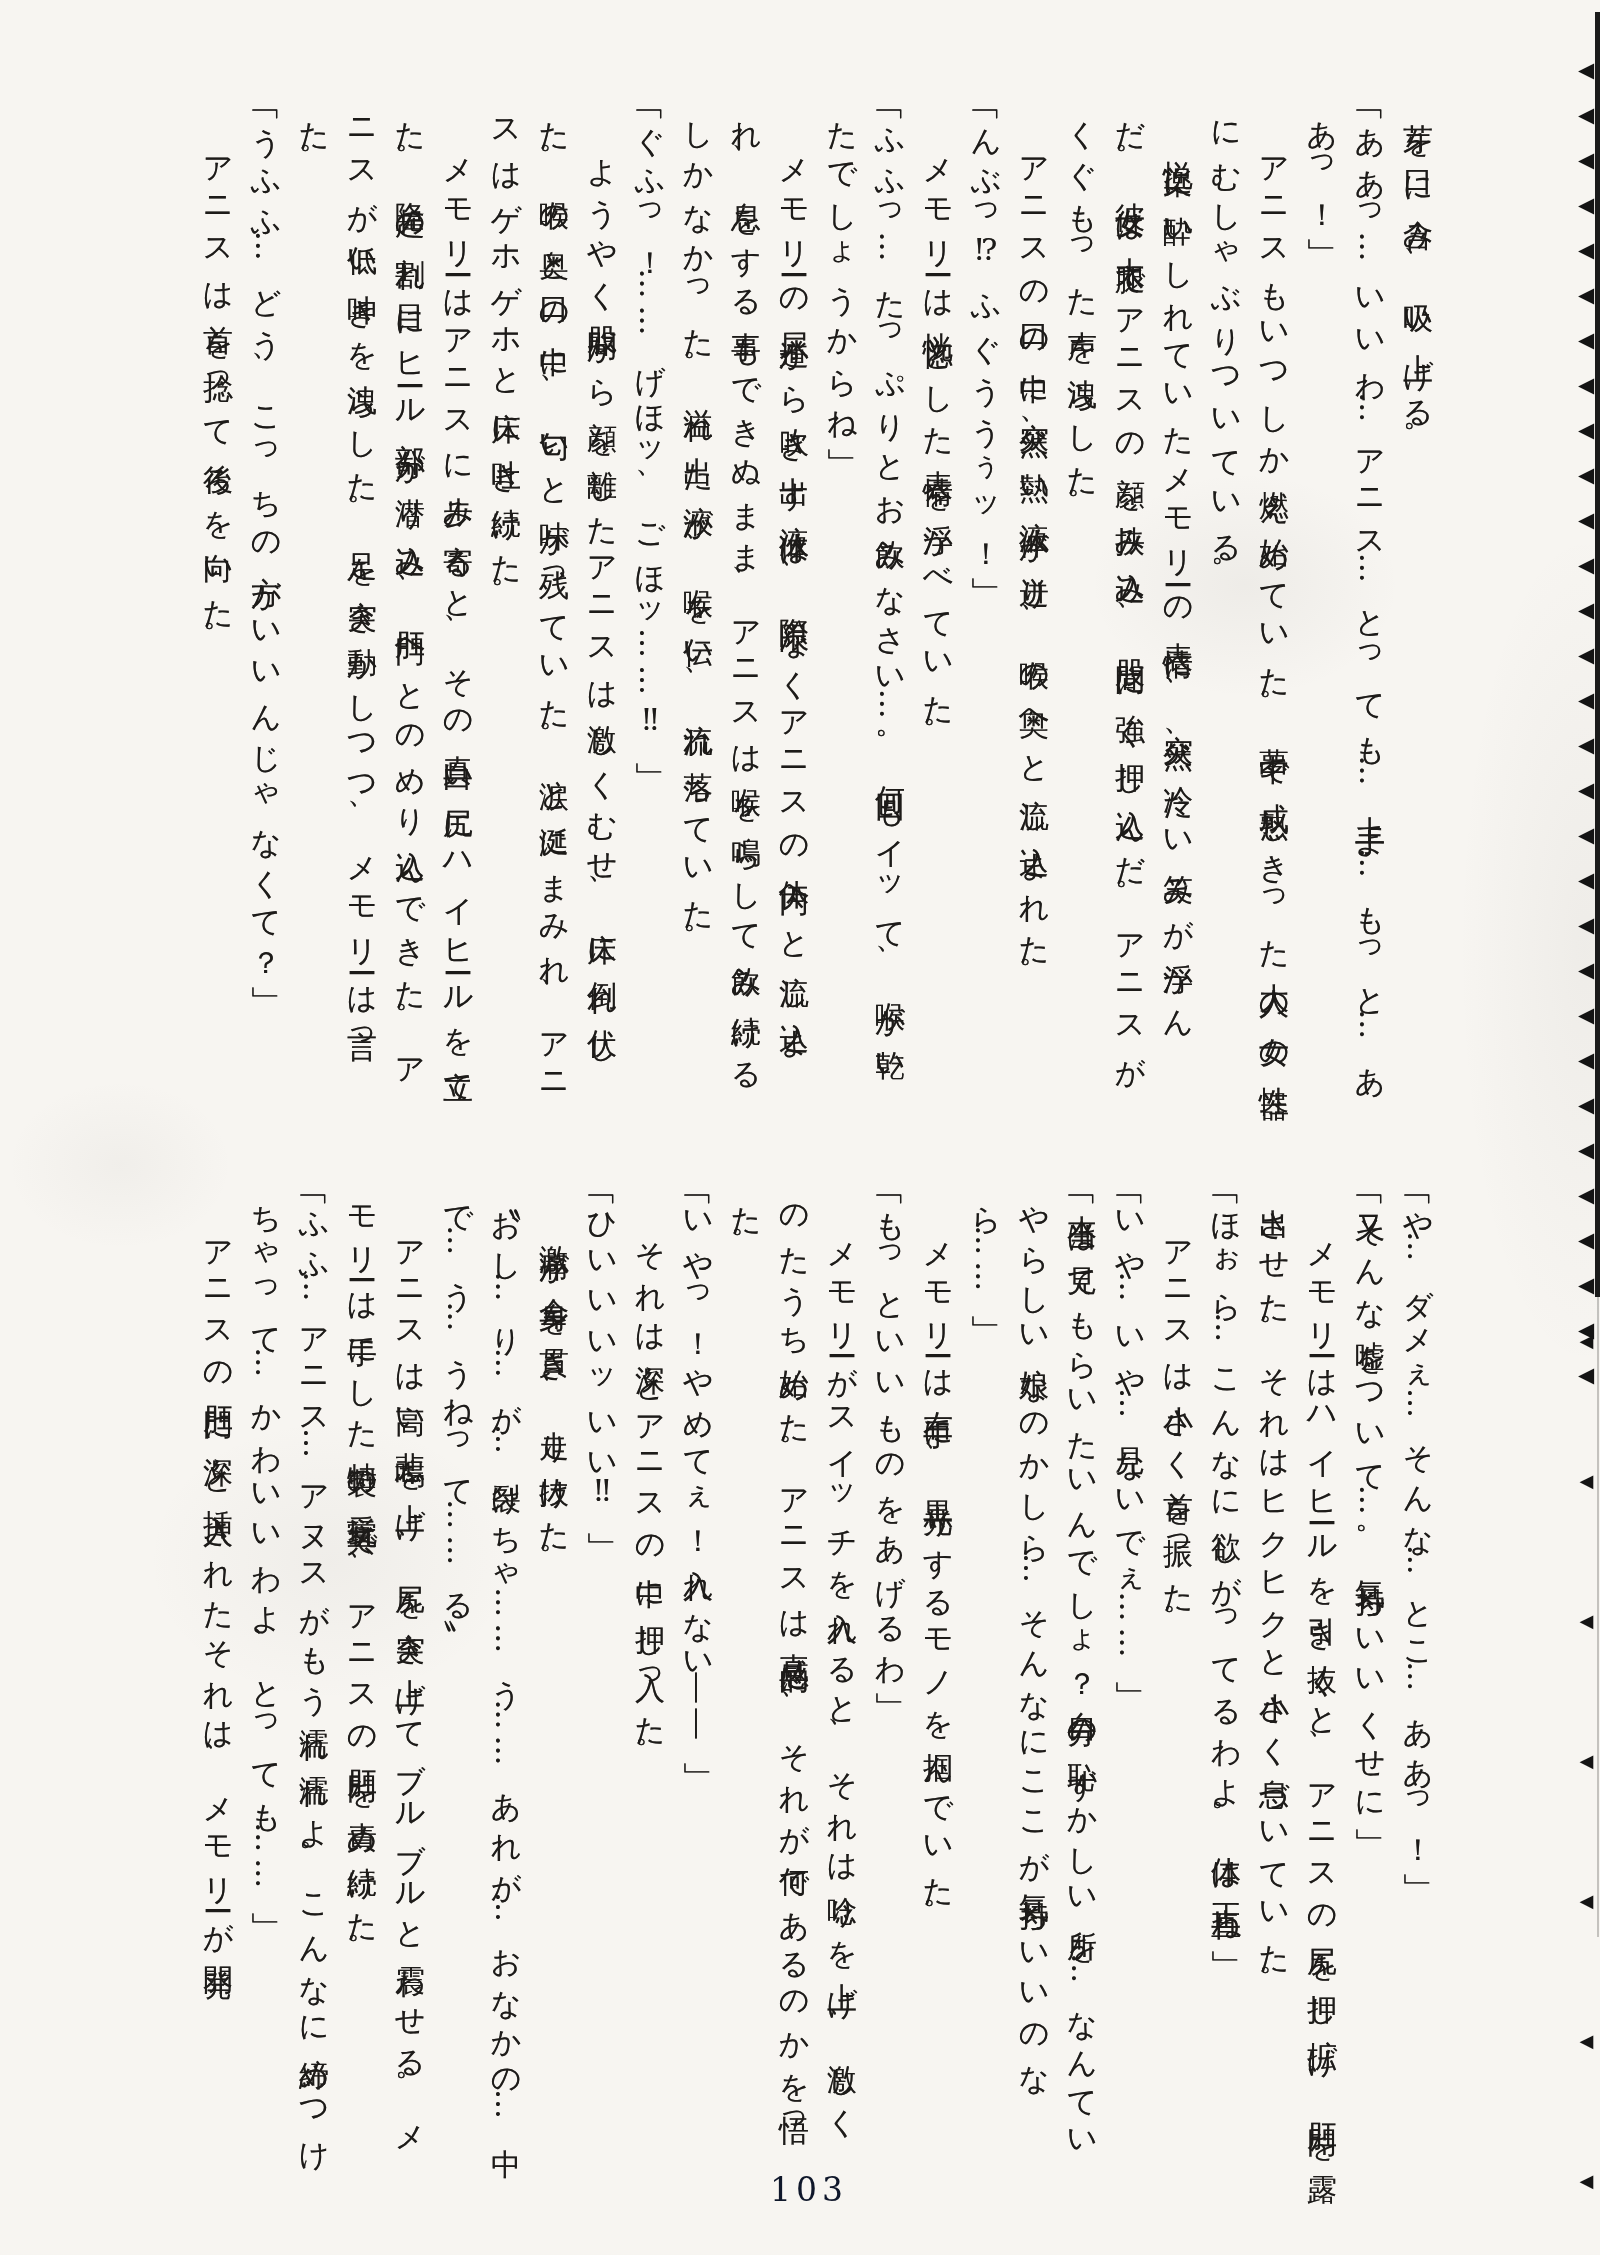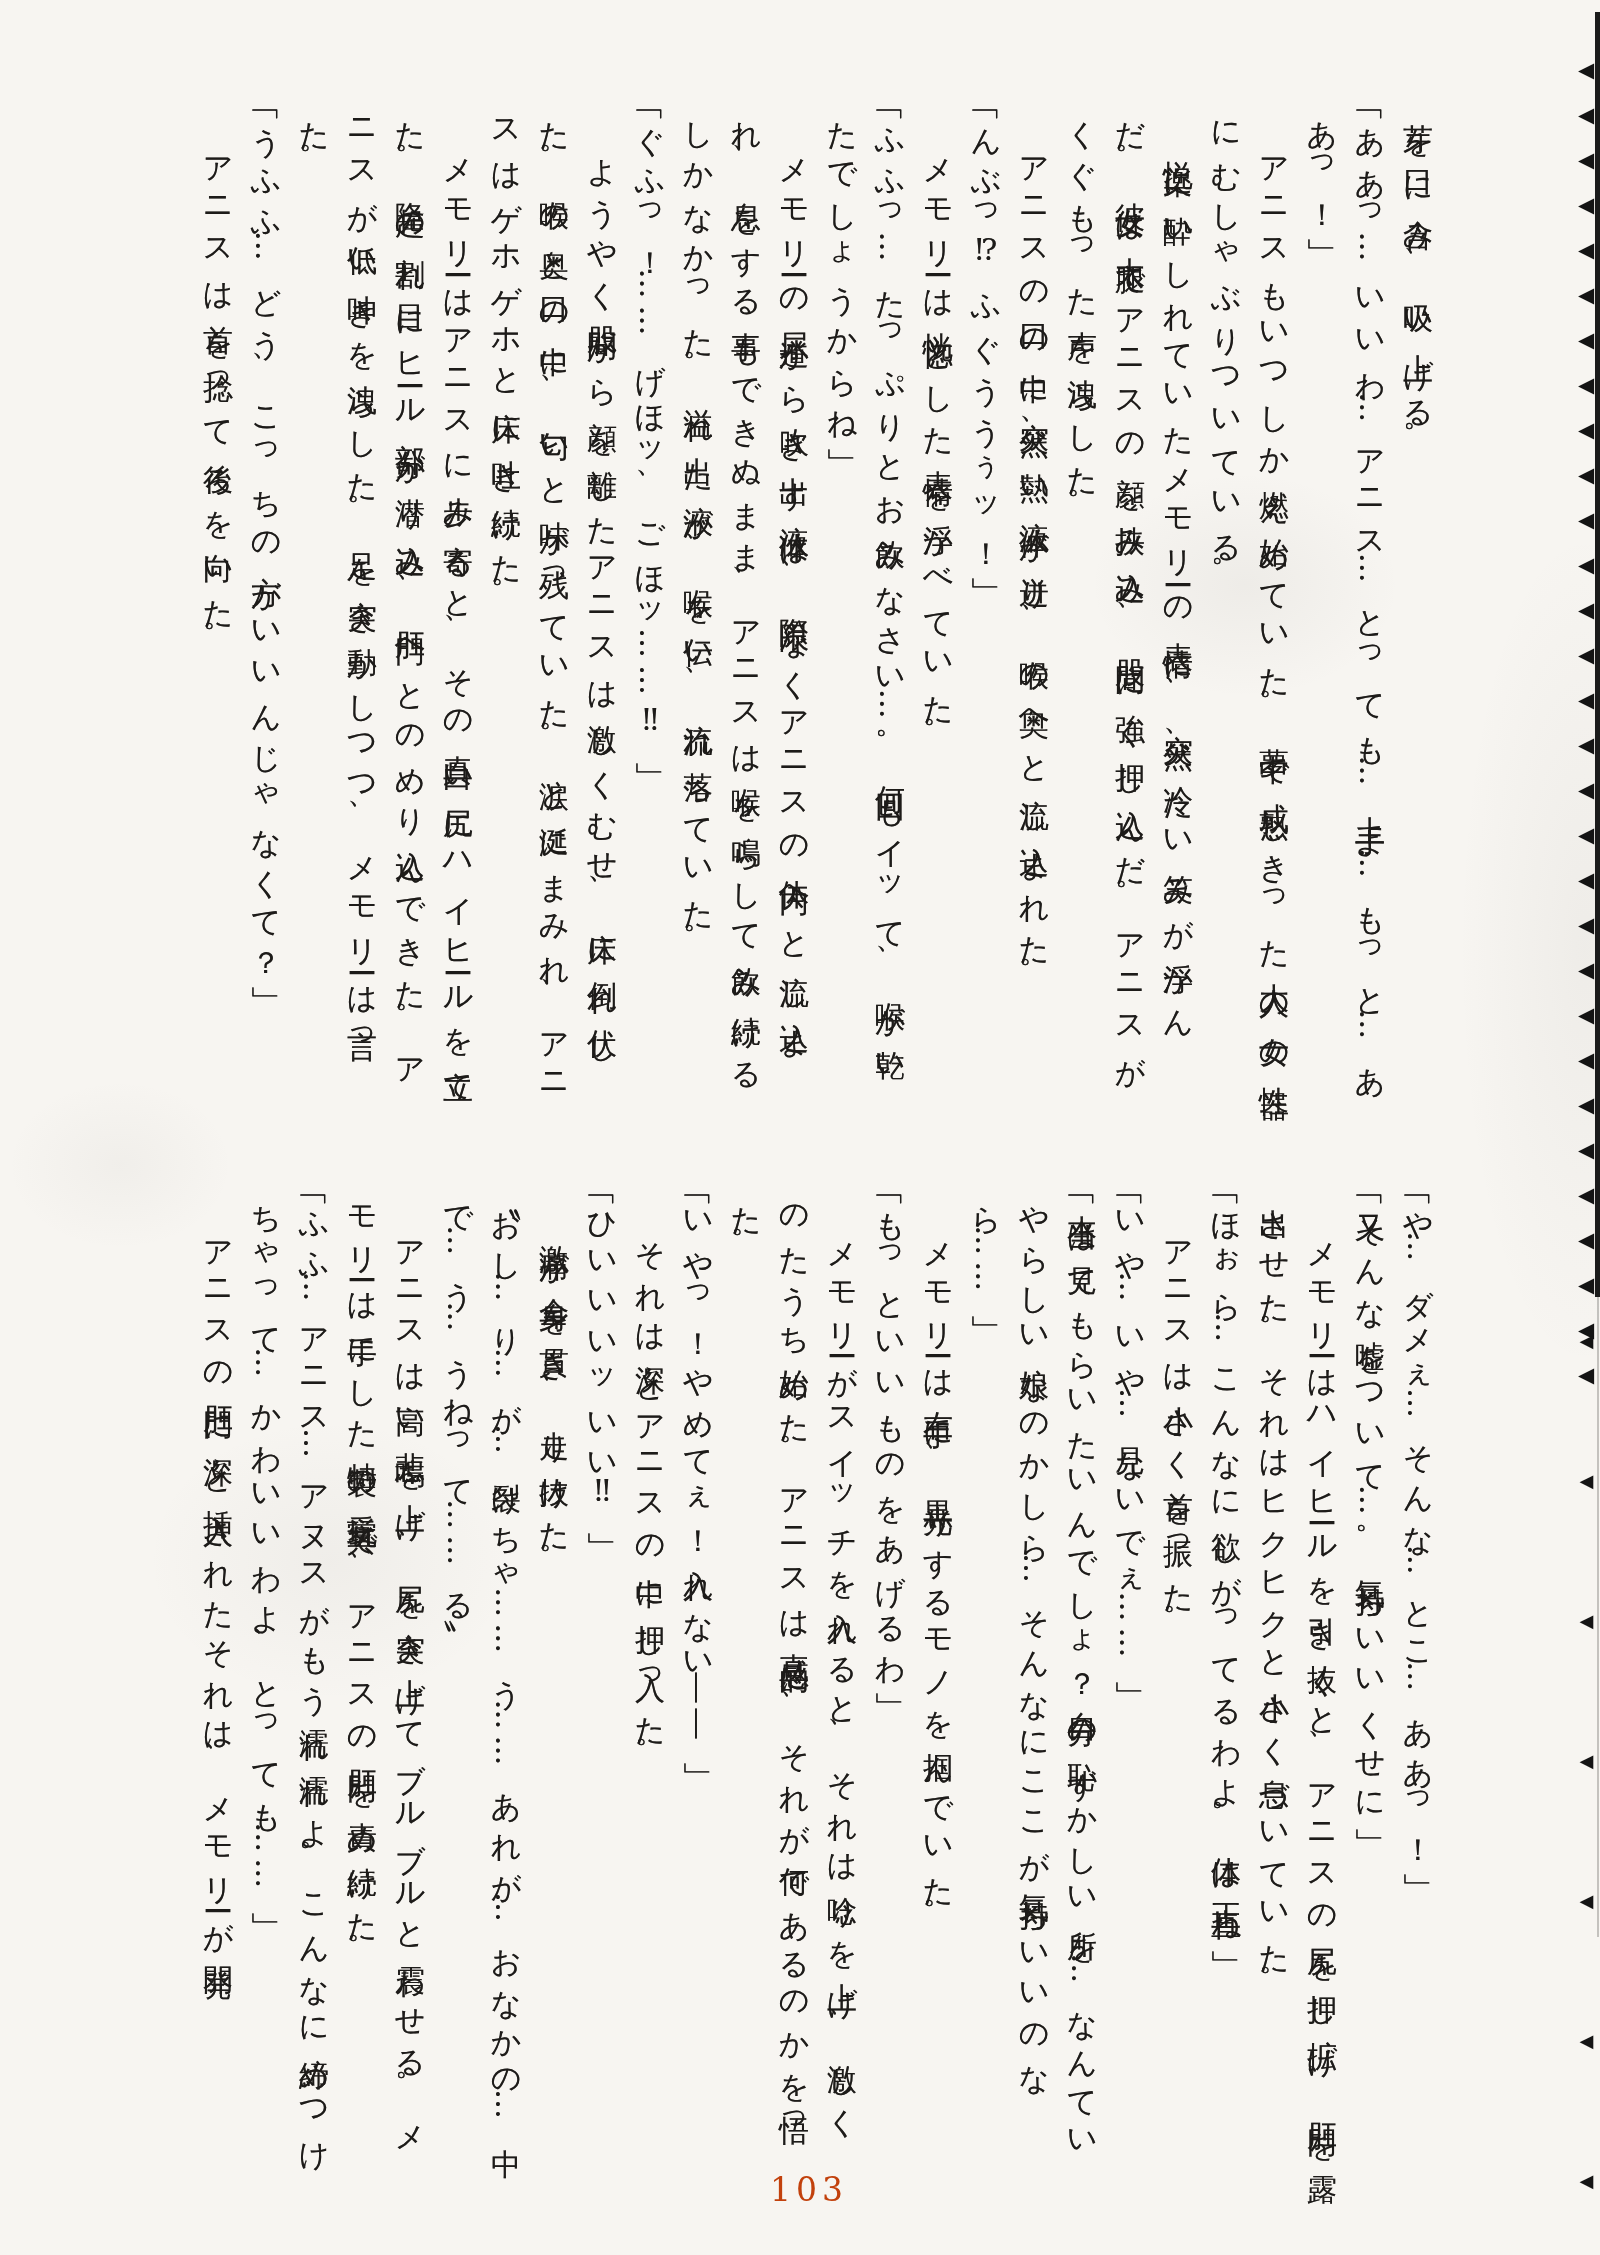--- a/index.html
+++ b/index.html
@@ -53,21 +53,21 @@
     top: 1185px;
     height: 978px;
     letter-spacing: 6px;
   }
   .page-number {
     position: absolute;
     left: 770px;
     top: 2170px;
     font-size: 33px;
     letter-spacing: 5px;
-    color: #c2410c;
+    color: #0f172a;
     font-family: "DejaVu Serif", "Liberation Serif", serif;
   }
   
   .edge-line {
     position: absolute;
     right: 0;
     top: 12px;
     width: 5px;
     height: 1285px;
     background: #1b1b1b;

